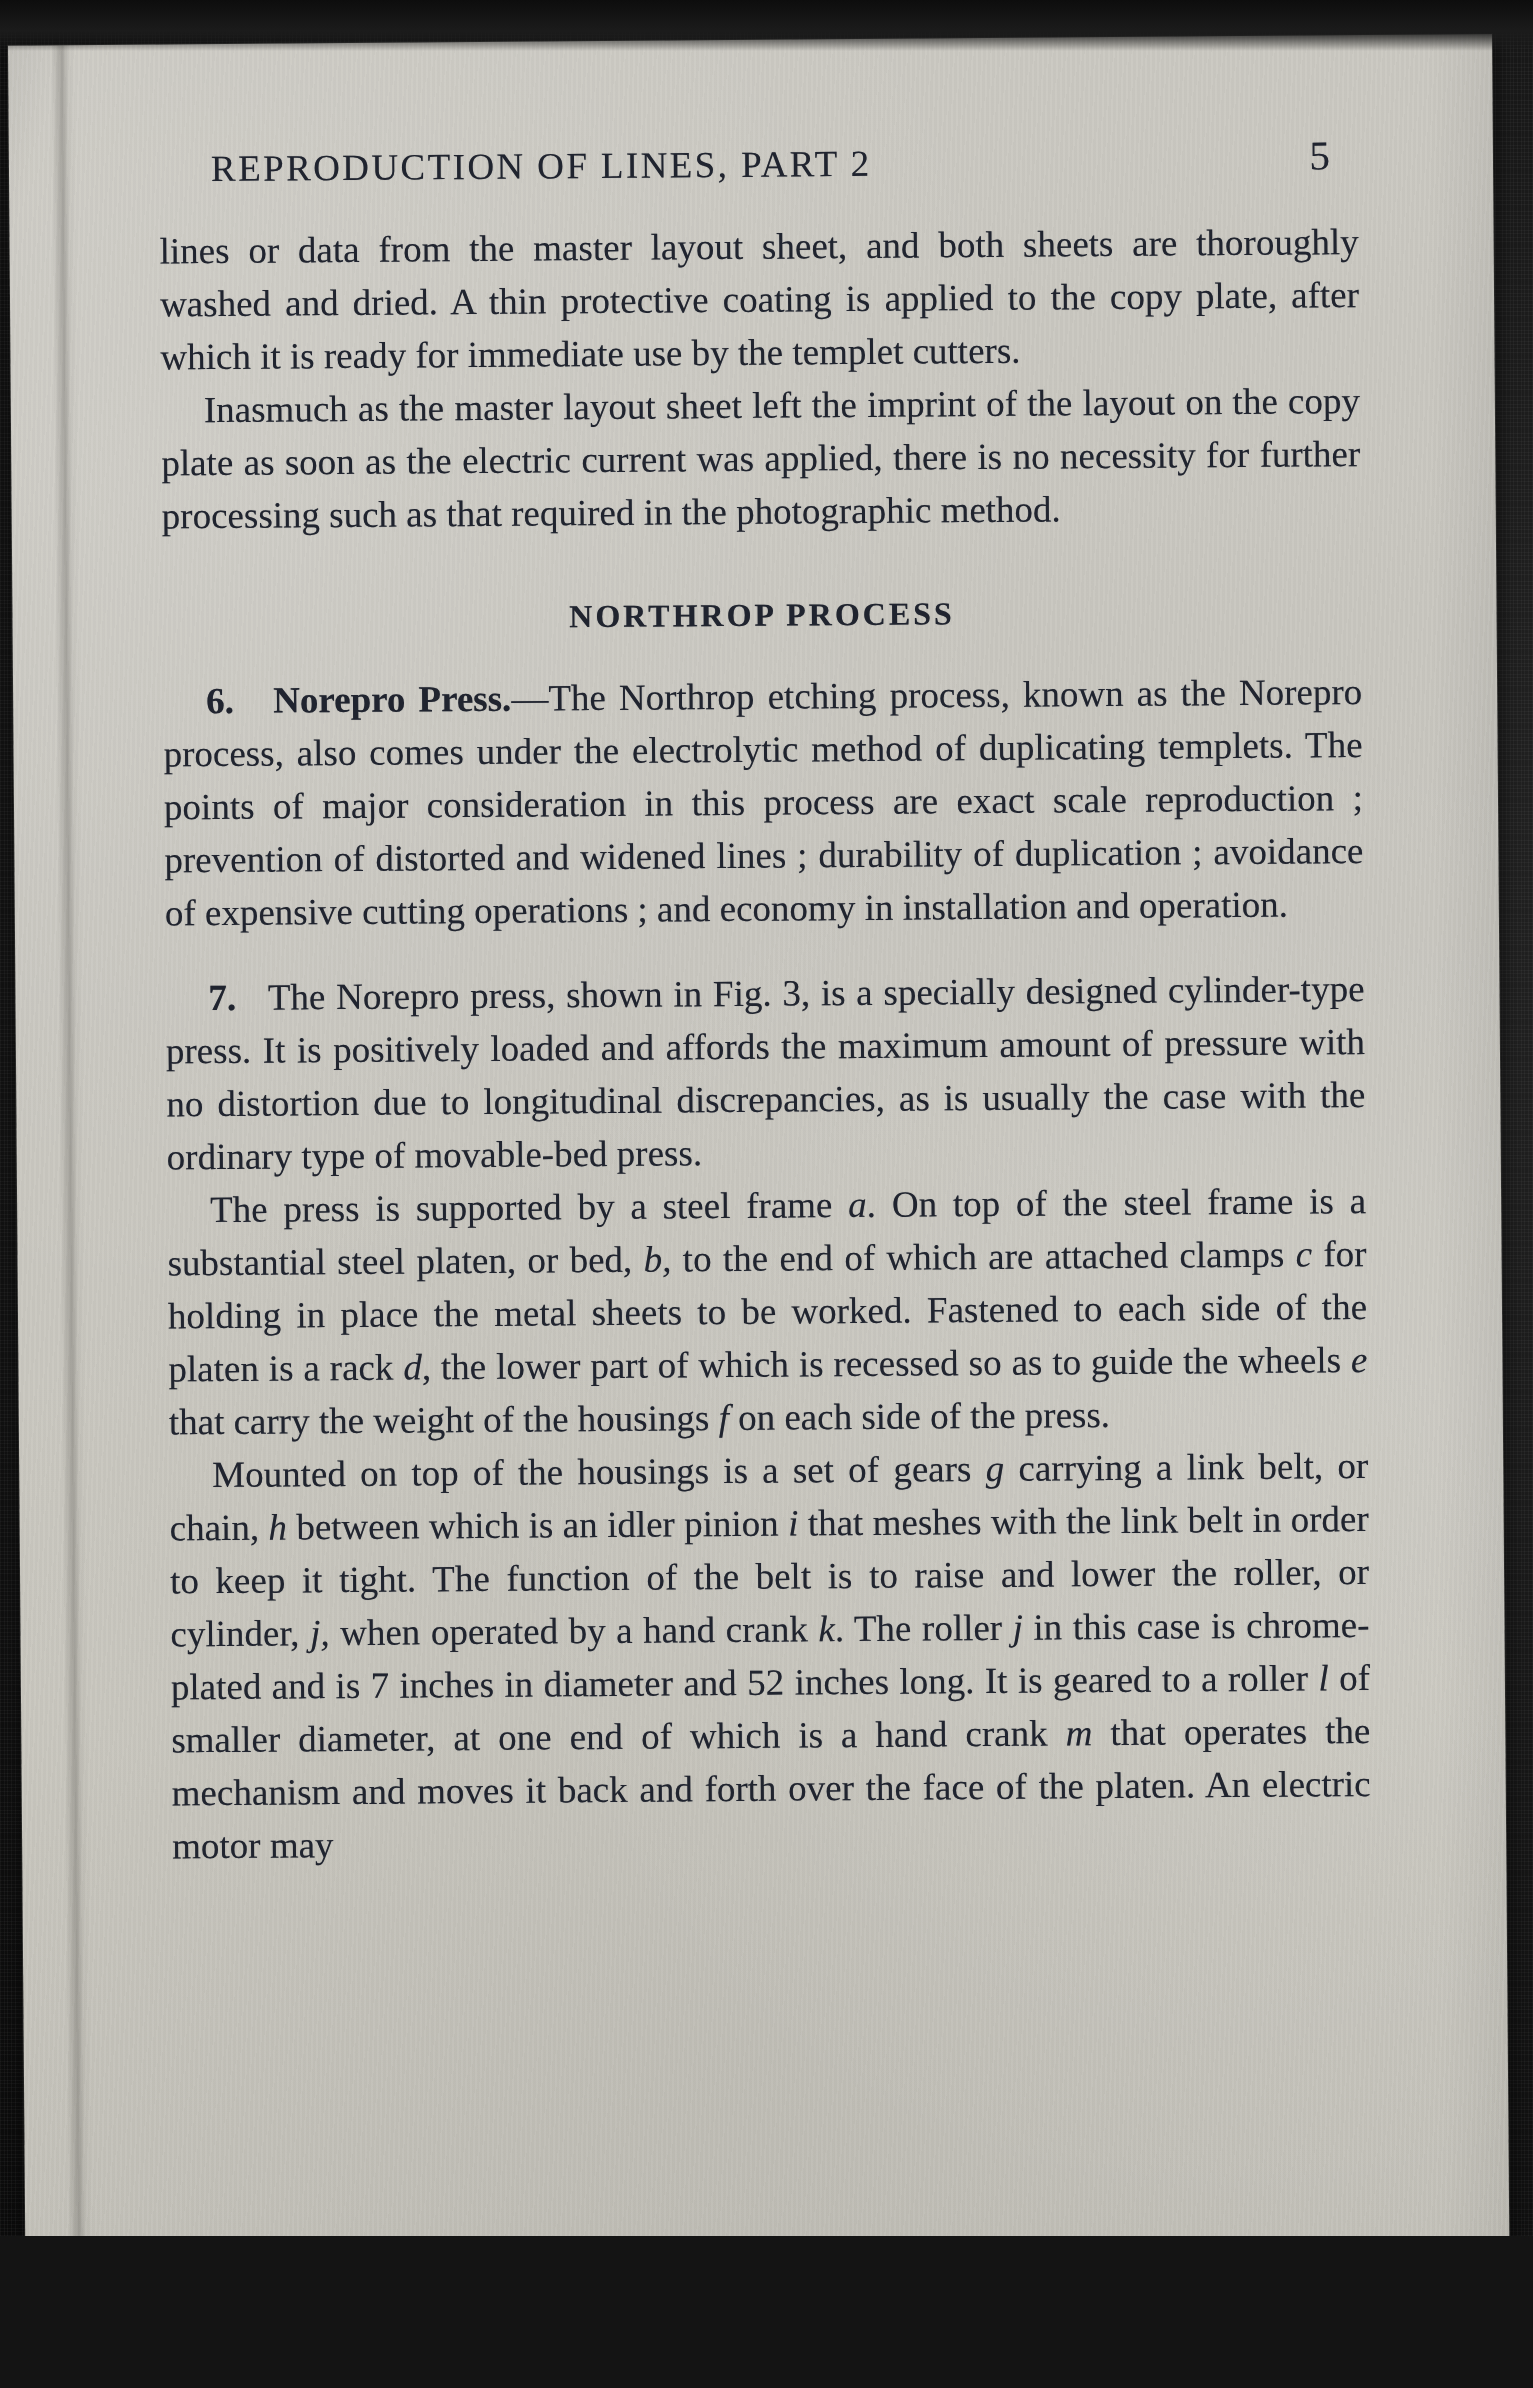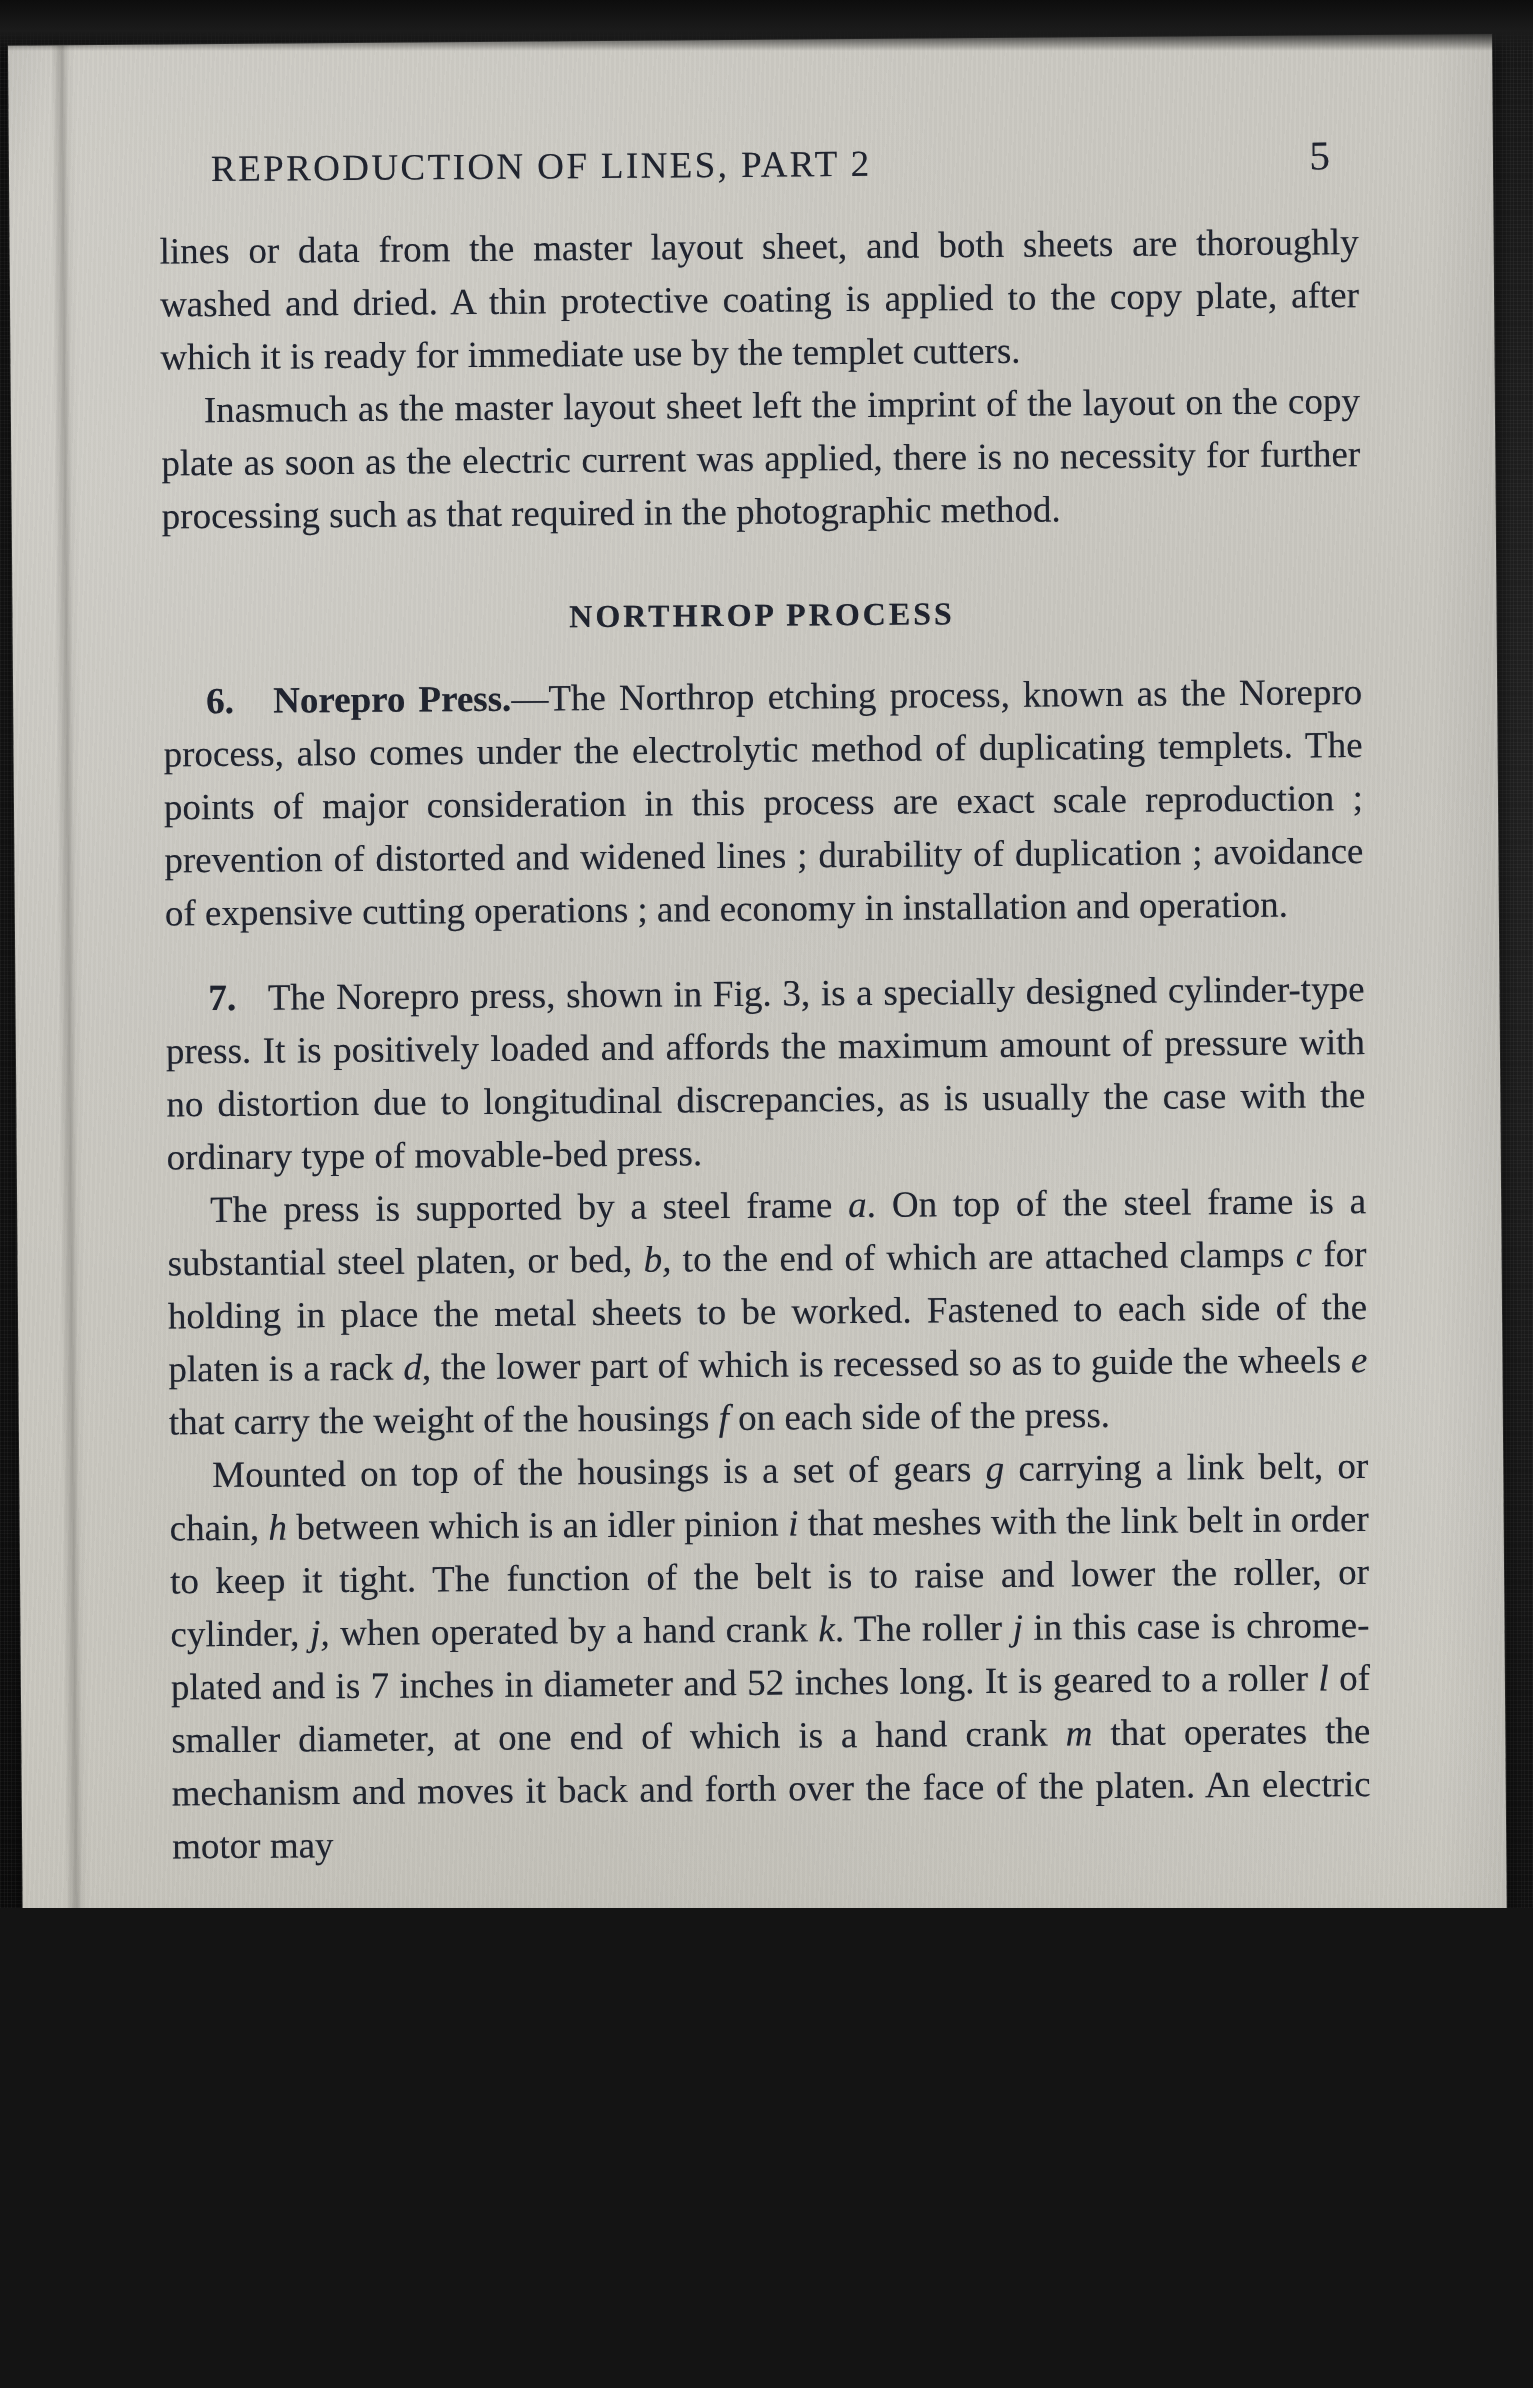--- a/index.html
+++ b/index.html
@@ -4,21 +4,21 @@
 <style>
   html, body {
     margin: 0;
     padding: 0;
     background: #141414;
   }
 
   #scan {
     position: relative;
     width: 1534px;
-    height: 1908px;
+    height: 2236px;
     overflow: hidden;
     
     background:
       repeating-linear-gradient(90deg, rgba(255,255,255,0.035) 0px, rgba(255,255,255,0.035) 0.9px, rgba(0,0,0,0) 0.9px, rgba(0,0,0,0) 3.7px),
       repeating-linear-gradient(0deg, rgba(255,255,255,0.03) 0px, rgba(255,255,255,0.03) 0.9px, rgba(0,0,0,0) 0.9px, rgba(0,0,0,0) 3.7px),
       radial-gradient(ellipse at 70% 40%, #2b2b2b 0%, #121212 70%, #0b0b0b 100%);
   }
 
   
   .page {

